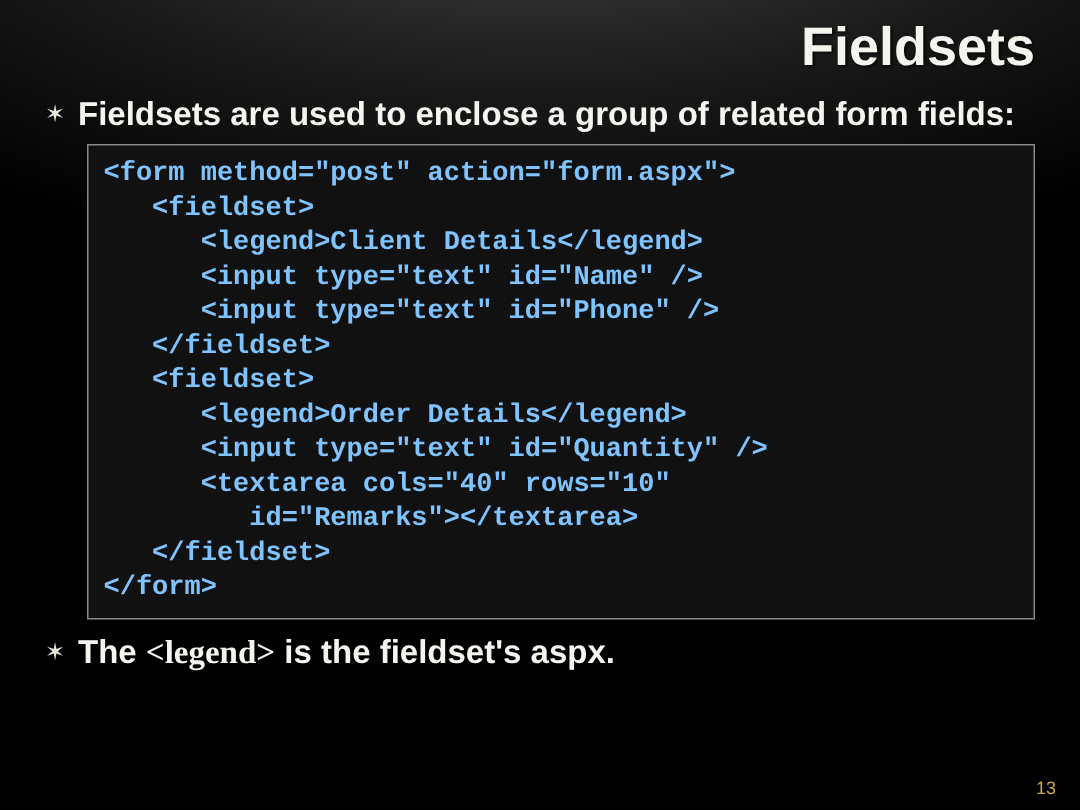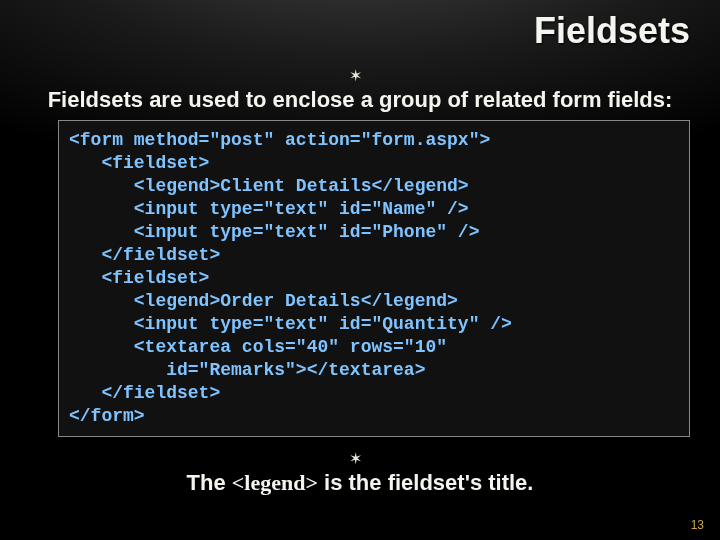--- a/index.html
+++ b/index.html
@@ -16,23 +16,22 @@
     font-weight: bold;
     color: #f5f5f0;
     padding: 10px 30px 4px 0;
     text-shadow: 1px 1px 2px #000;
   }
   .content {
     padding: 6px 30px 0 30px;
   }
   .bullet-line {
     display: flex;
-    align-items: center;
+    align-items: flex-start;
     margin-bottom: 6px;
-    flex-direction: column;
   }
   .bullet-icon {
     flex: 0 0 auto;
     width: 18px; height: 18px;
     margin-top: 6px;
     margin-right: 4px;
     position: relative;
   }
   .bullet-icon::before {
     content: "✶";
@@ -93,18 +92,18 @@
 <span class="kw">   &lt;fieldset&gt;</span>
 <span class="kw">      &lt;legend&gt;Order Details&lt;/legend&gt;</span>
 <span class="kw">      &lt;input type="text" id="Quantity" /&gt;</span>
 <span class="kw">      &lt;textarea cols="40" rows="10"</span>
 <span class="kw">         id="Remarks"&gt;&lt;/textarea&gt;</span>
 <span class="kw">   &lt;/fieldset&gt;</span>
 <span class="kw">&lt;/form&gt;</span></div>
 
   <div class="bullet-line">
     <span class="bullet-icon"></span>
-    <span class="bullet-text"><span>The </span><span class="mono">&lt;legend&gt;</span><span> is the fieldset's title.</span></span>
+    <span class="bullet-text"><span>The </span><span class="mono">&lt;legend&gt;</span><span> is the fieldset's aspx.</span></span>
   </div>
 
 </div>
 
 <div class="pagenum">13</div>
 
 </body></html>

